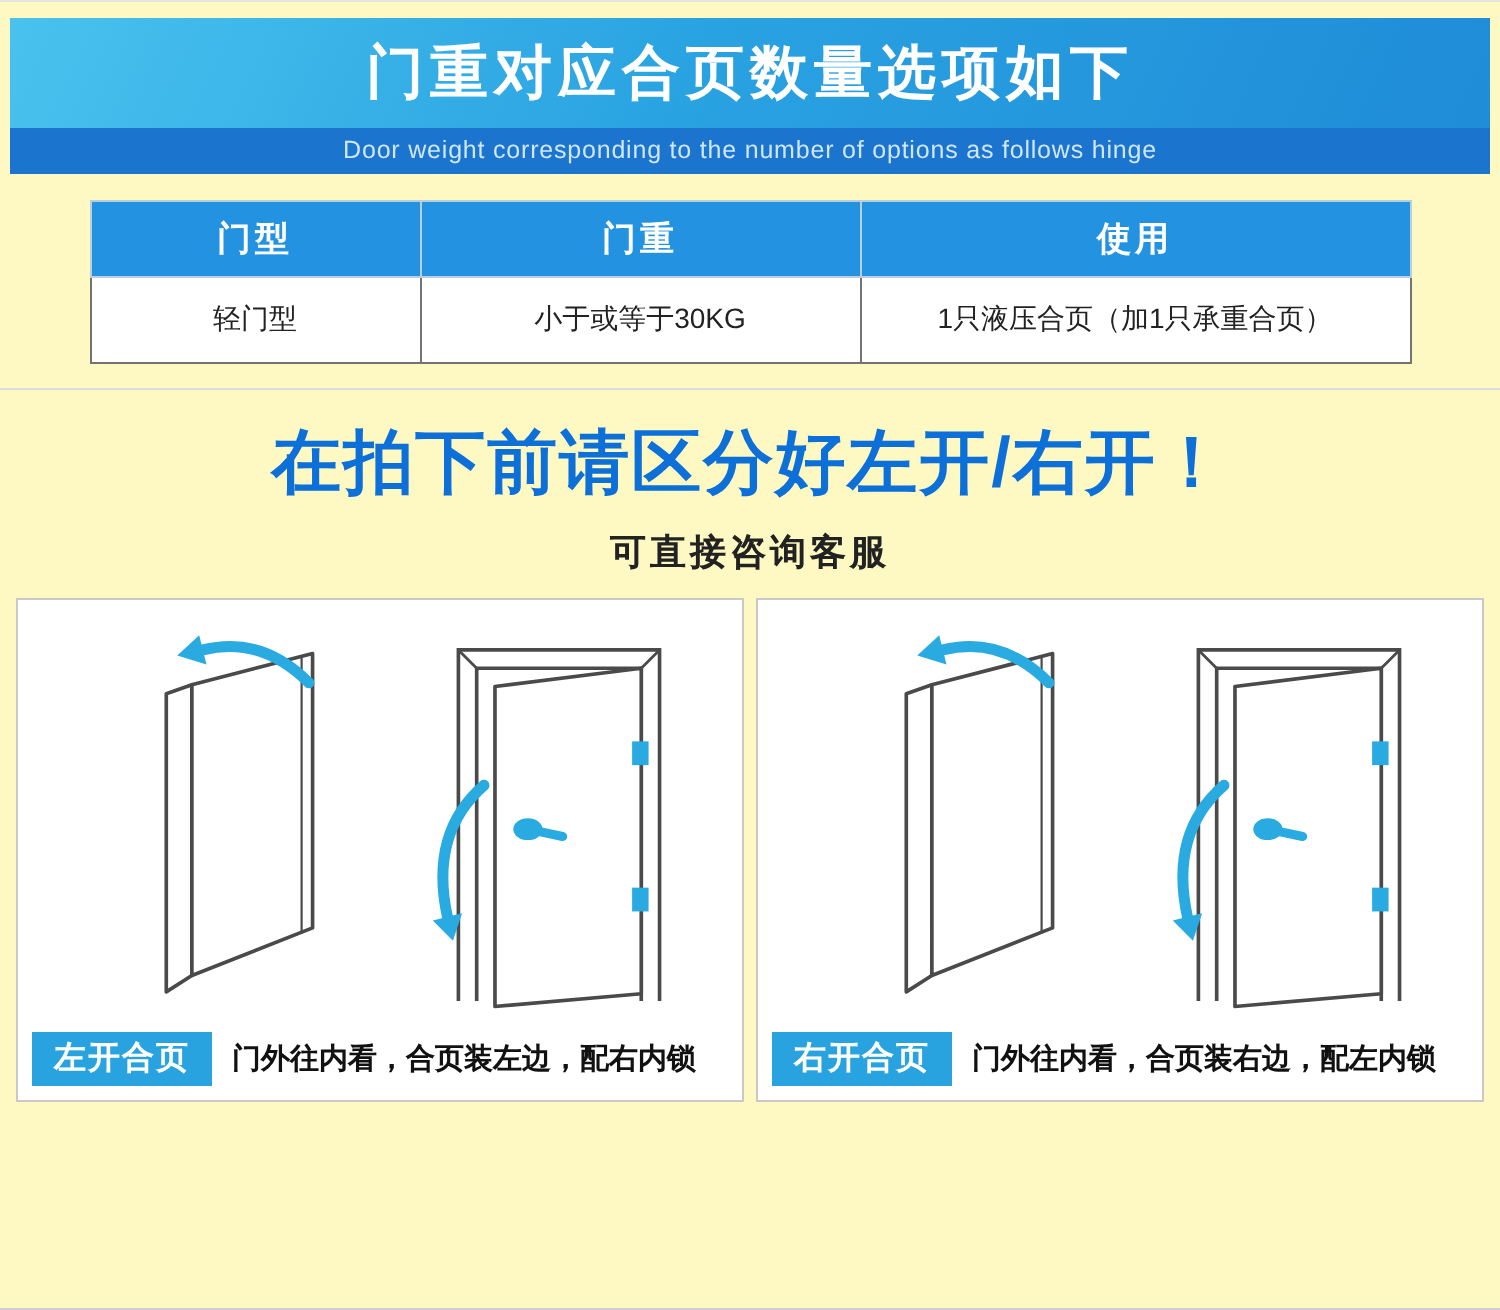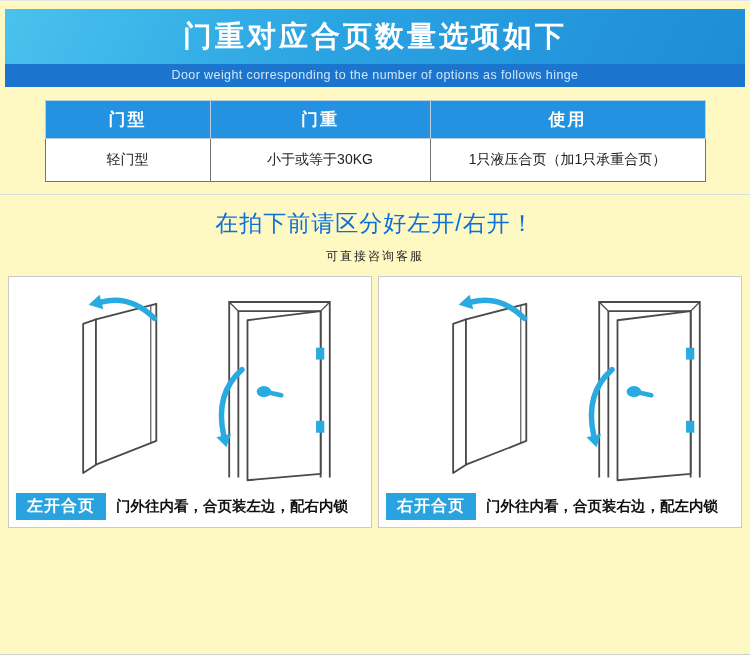--- a/index.html
+++ b/index.html
@@ -25,22 +25,22 @@
     background:#2392e0; color:#fff; font-size:17px; font-weight:bold;
     height:35px; border:1px solid #b9cfdf; letter-spacing:2px;margin-top:20px;
   }
   .spec-table td {
     border:1px solid #737373; height:40px; text-align:center;
     font-size:14px; color:#222; background:#fff;
   }
   .spec-table tbody tr:nth-child(even) td { background:#f5f5f5; }
   
   .notice { margin-top:12px; border-top:1px solid #dcdcdc; padding-top:13px; text-align:center; }
-  .notice-headline { color:#0d6fd8; font-size:23px; font-weight:normal; letter-spacing:1px; }
-  .notice-sub { margin-top:9px; font-size:12px; font-weight:normal; color:#222; letter-spacing:2px; }
+  .notice-headline { color:#0d6fd8; font-size:35px; font-weight:bold; letter-spacing:1px; }
+  .notice-sub { margin-top:9px; font-size:18px; font-weight:bold; color:#222; letter-spacing:2px; }
   
   .panels { display:flex; gap:6px; padding:11px 8px 0; }
   .panel { flex:1; border:1px solid #c9c9c9; height:250px; display:flex; flex-direction:column; background:#fff; }
   .illos { flex:1; display:flex; justify-content:space-evenly; align-items:center; padding-top:4px; }
   .illo { width:140px; height:192px; }
   .caption { display:flex; align-items:center; gap:10px; padding:0 4px 7px 7px; }
   .caption-label {
     background:#29a3e0; color:#fff; font-weight:bold; font-size:16px;
     padding:3px 11px; white-space:nowrap; letter-spacing:1px;
   }

